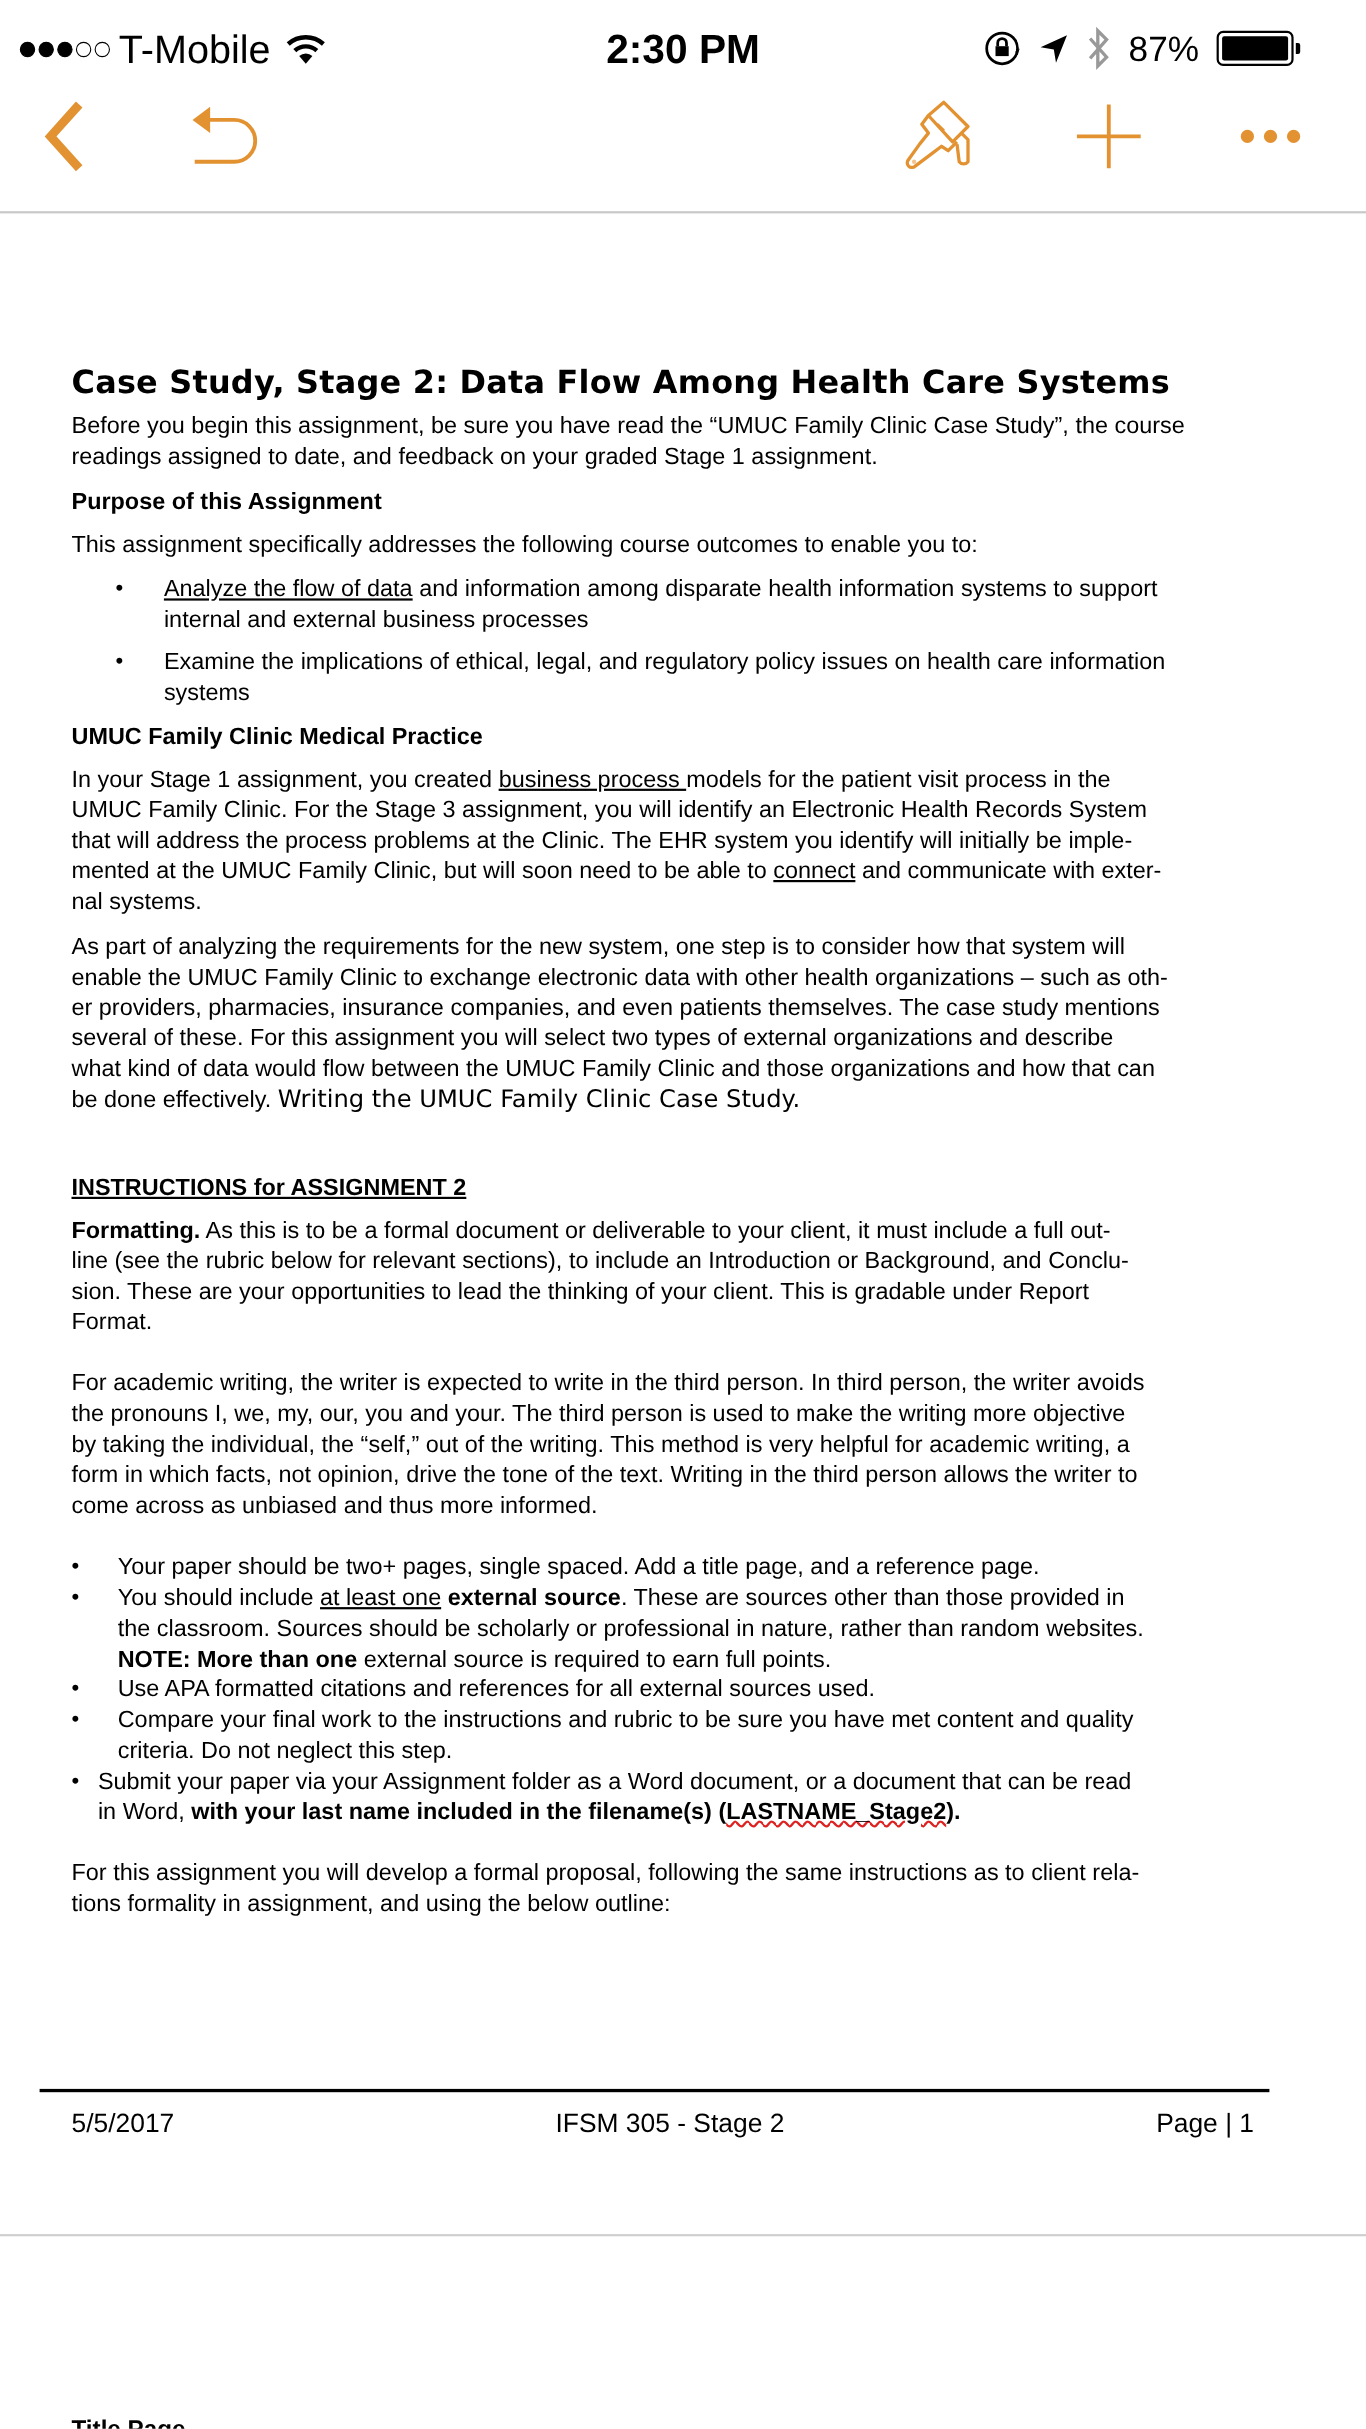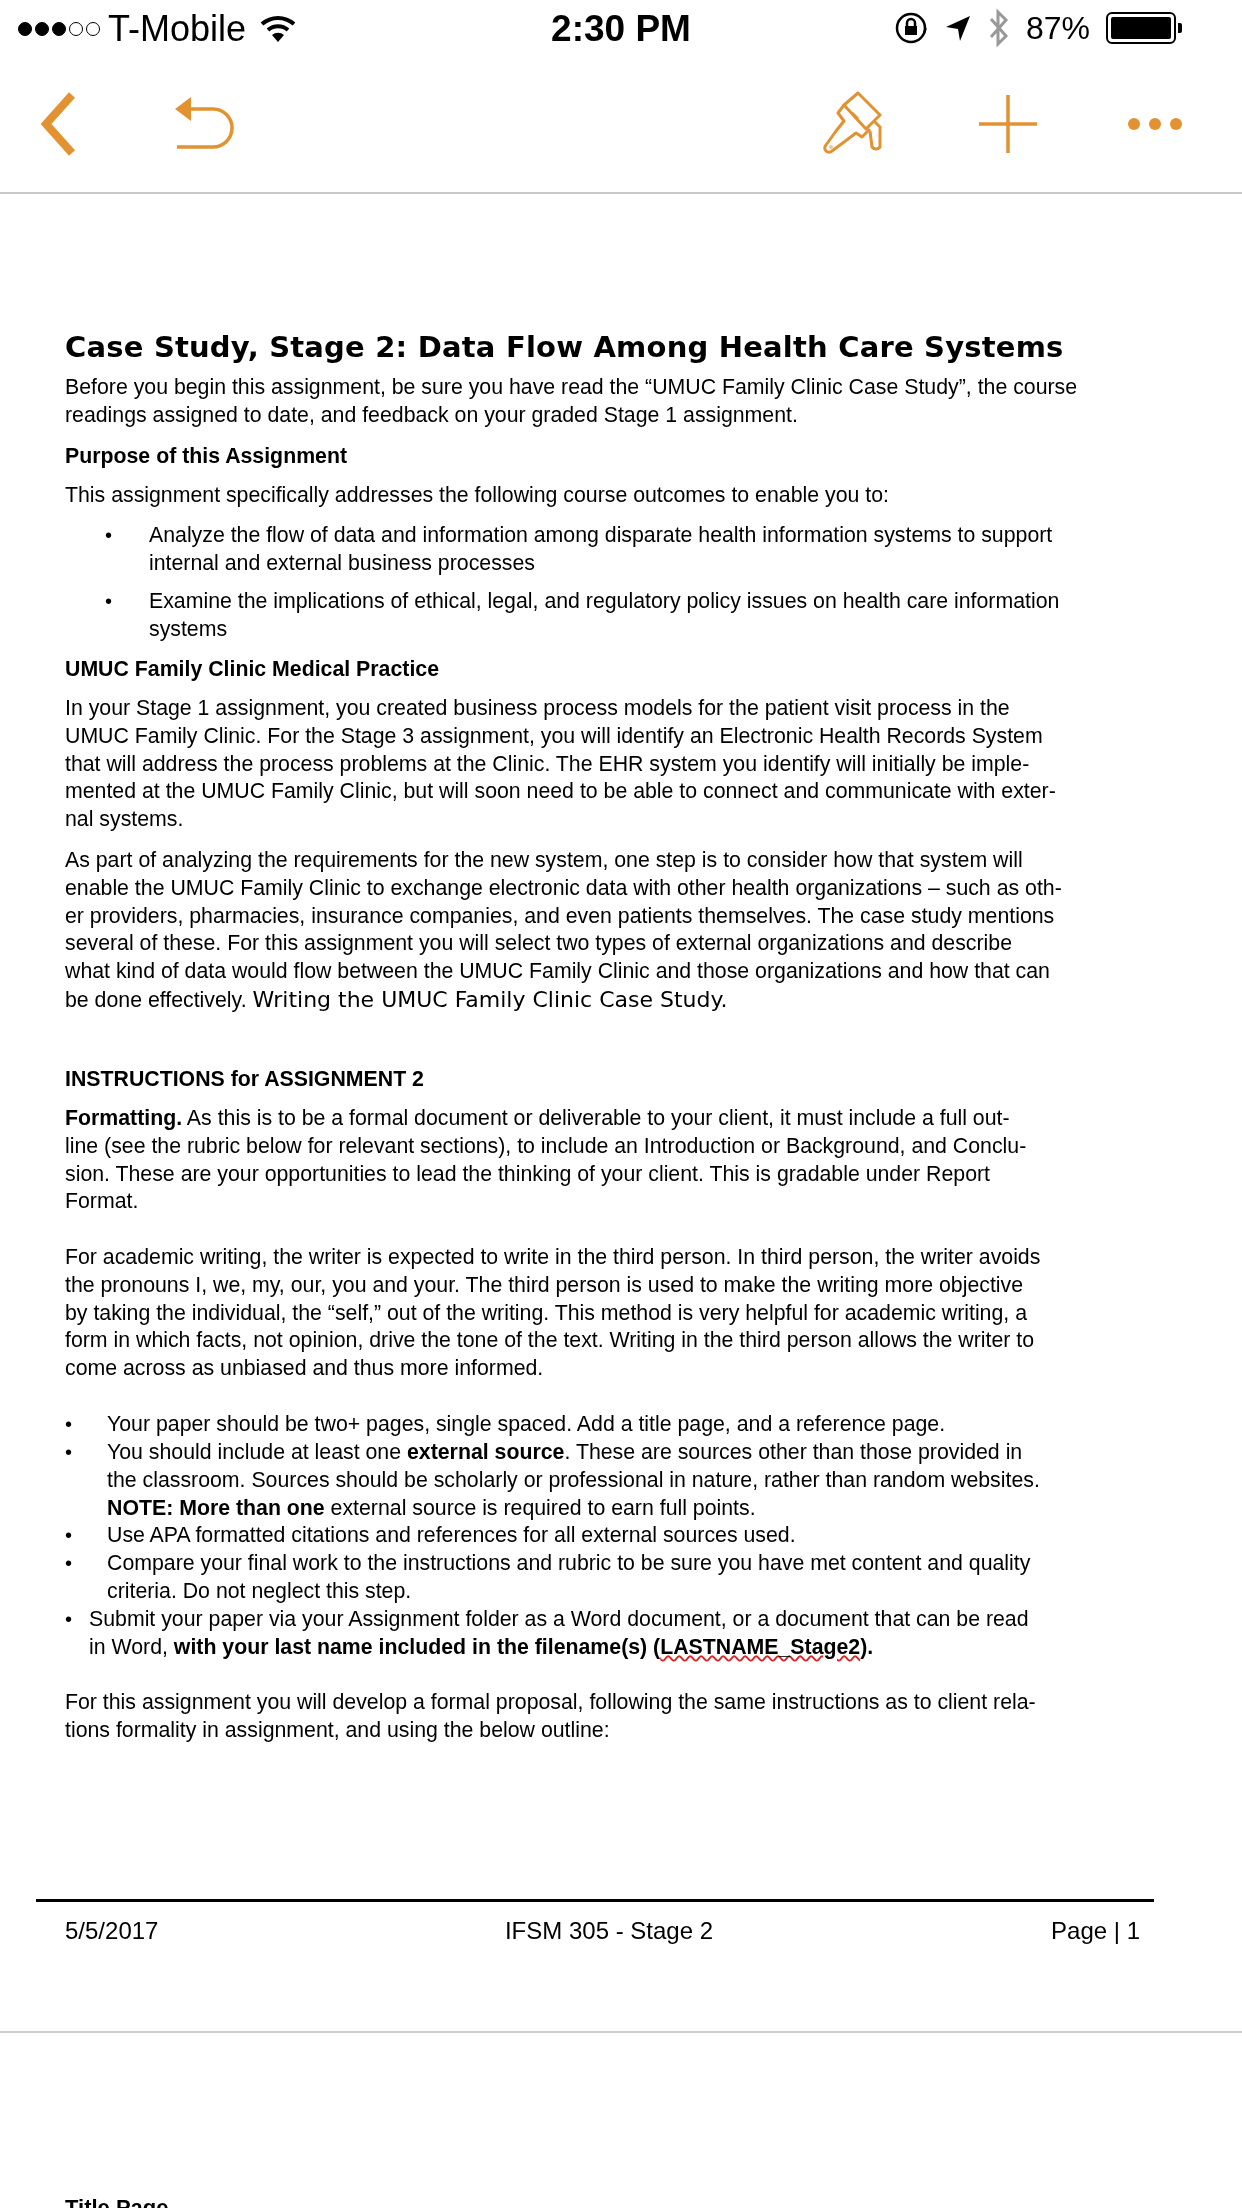--- a/index.html
+++ b/index.html
@@ -1,33 +1,33 @@
 <!DOCTYPE html>
 <html><head>
 <meta charset="utf-8">
 <style>
   html, body { margin:0; padding:0; background:#ffffff; }
   body { width:1242px; height:2208px; overflow:hidden; position:relative; font-family:"Liberation Sans", sans-serif; color:#000; }
-  .status-bar { position:absolute; left:0; top:0; width:1190px; height:60px; }
+  .status-bar { position:absolute; left:0; top:16px; width:1190px; height:60px; }
   .sb-left { position:absolute; left:18px; top:8px; display:flex; align-items:center; font-size:36px; }
   .dots { display:flex; gap:3px; margin-right:8px; }
   .dot { width:14px; height:14px; border-radius:50%; border:1.5px solid #000; box-sizing:border-box; }
   .dot.on { background:#000; }
   .sb-center { position:absolute; left:0; width:1242px; top:8px; text-align:center; font-size:37px; font-weight:bold; }
   .sb-right { position:absolute; right:14px; top:8px; display:flex; align-items:center; gap:16px; font-size:32px; }
   .battery { width:70px; height:32px; border:2px solid #000; border-radius:6px; box-sizing:border-box; padding:3px; position:relative; }
   .battery-fill { height:100%; background:#000; border-radius:2px; }
   .battery:after { content:""; position:absolute; right:-8px; top:9px; width:4px; height:10px; background:#000; border-radius:0 2px 2px 0; }
 
   .nav-bar { position:absolute; left:0; top:60px; width:1242px; height:132px; border-bottom:2px solid #c8c8c8; }
   .nav-btn { position:absolute; top:28px; height:72px; display:flex; align-items:center; justify-content:center; cursor:pointer; }
   .doc-title { position:absolute; left:65px; top:330px; font-size:29px; font-weight:bold; font-family:"DejaVu Sans", sans-serif; letter-spacing:0.2px; }
   .p { position:absolute; left:65px; width:1100px; font-size:21.3px; line-height:27.8px; }
   .bold { font-weight:bold; }
-  .u { }
+  .u { text-decoration:underline; }
   .bullet-row { position:absolute; width:1100px; font-size:21.3px; line-height:27.8px; }
   .bullet-mark { position:absolute; font-size:20px; }
   .squiggle { text-decoration:underline wavy #d22; text-decoration-thickness:2px; }
   .footer-rule { position:absolute; left:36px; top:1899px; width:1118px; height:3px; background:#000; }
   .footer { position:absolute; top:1917px; font-size:24px; font-family:"Liberation Sans", sans-serif; }
   .page-divider { position:absolute; left:0; top:2031px; width:1242px; height:2px; background:#cfcfcf; }
 </style>
 </head>
 <body>
 

